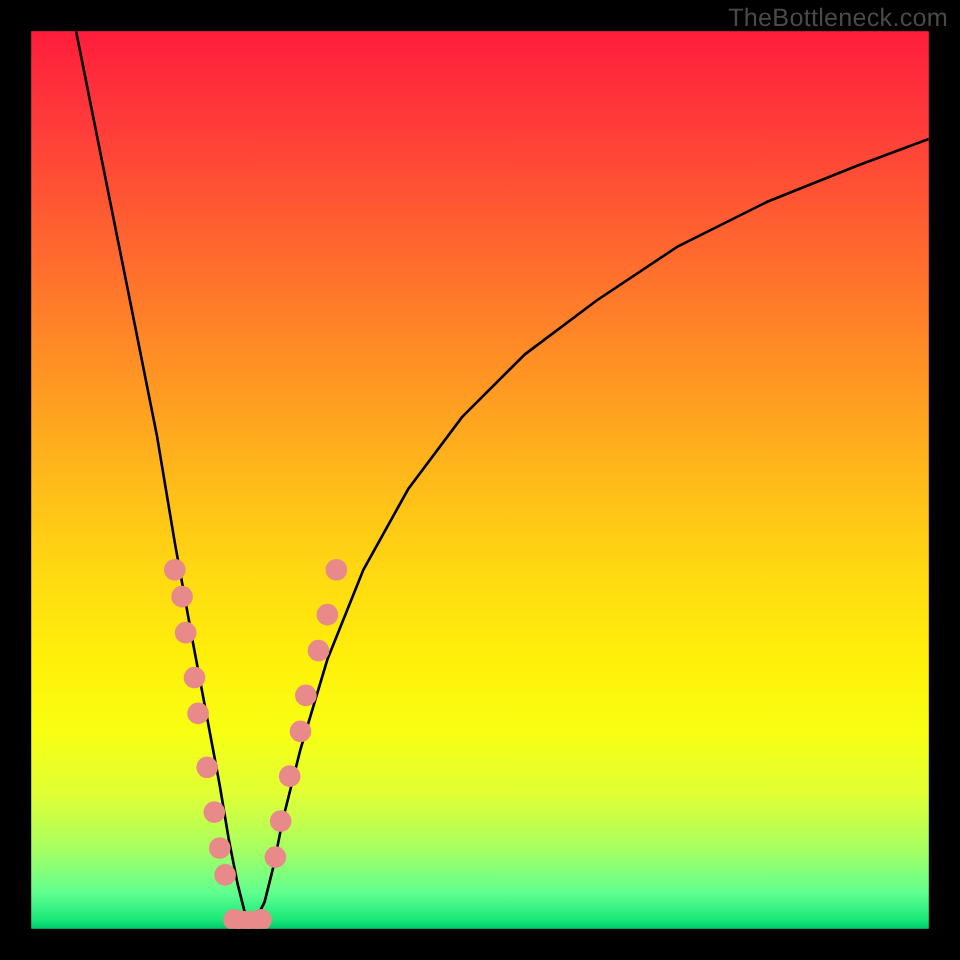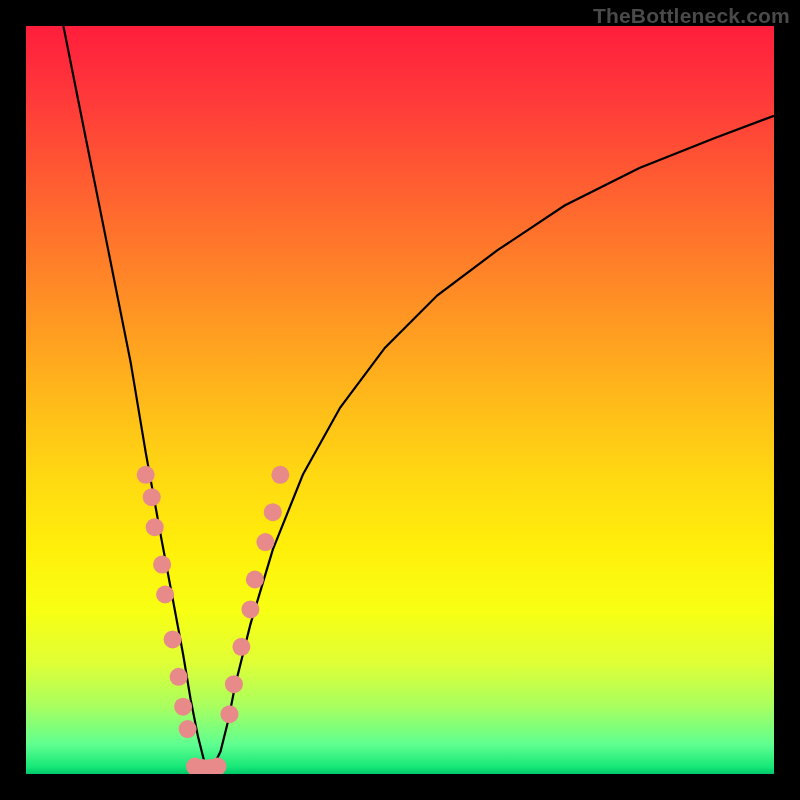--- a/index.html
+++ b/index.html
@@ -33,21 +33,21 @@
       #18e878 99%,
       #00c868 100%
     );
   }
   .watermark {
     position: absolute;
     top: 4px;
     right: 10px;
     color: #4a4a4a;
     font-size: 21px;
-    font-weight: 700;
+    font-weight: 400;
     letter-spacing: 0.2px;
     z-index: 20;
   }
   .curve-svg {
     position: absolute;
     left: 26px;
     top: 26px;
     width: 748px;
     height: 748px;
     z-index: 10;

